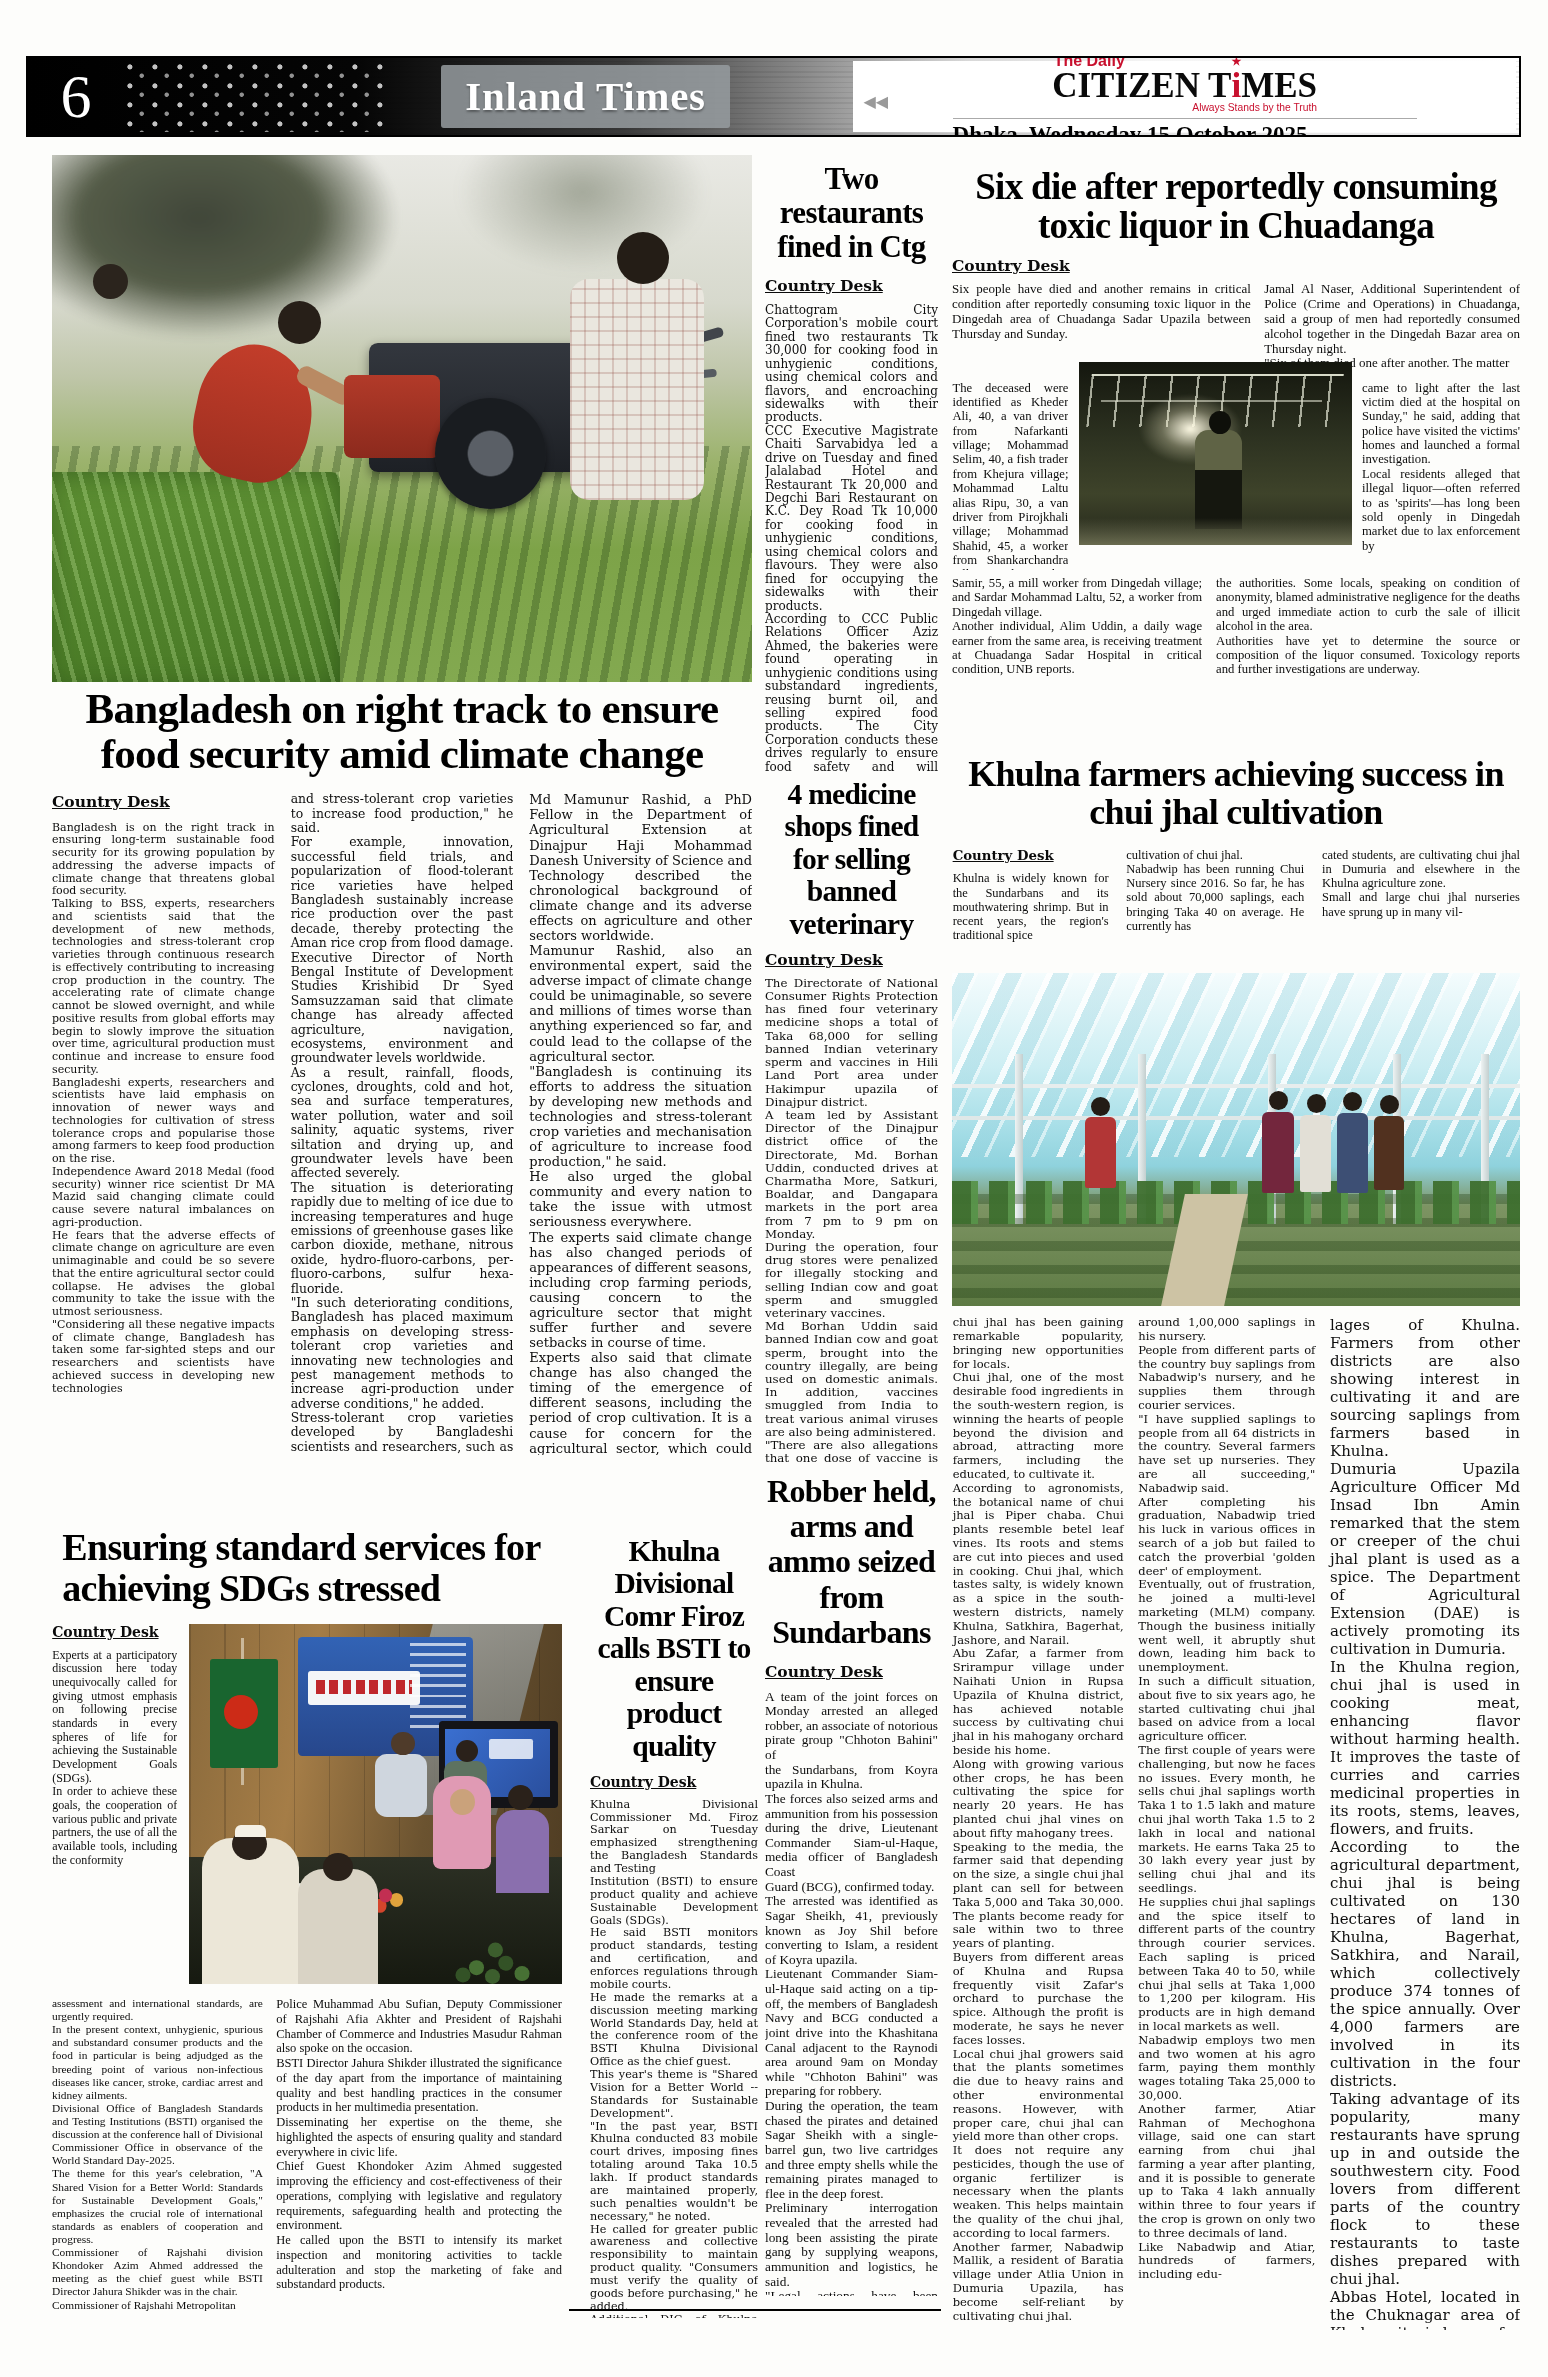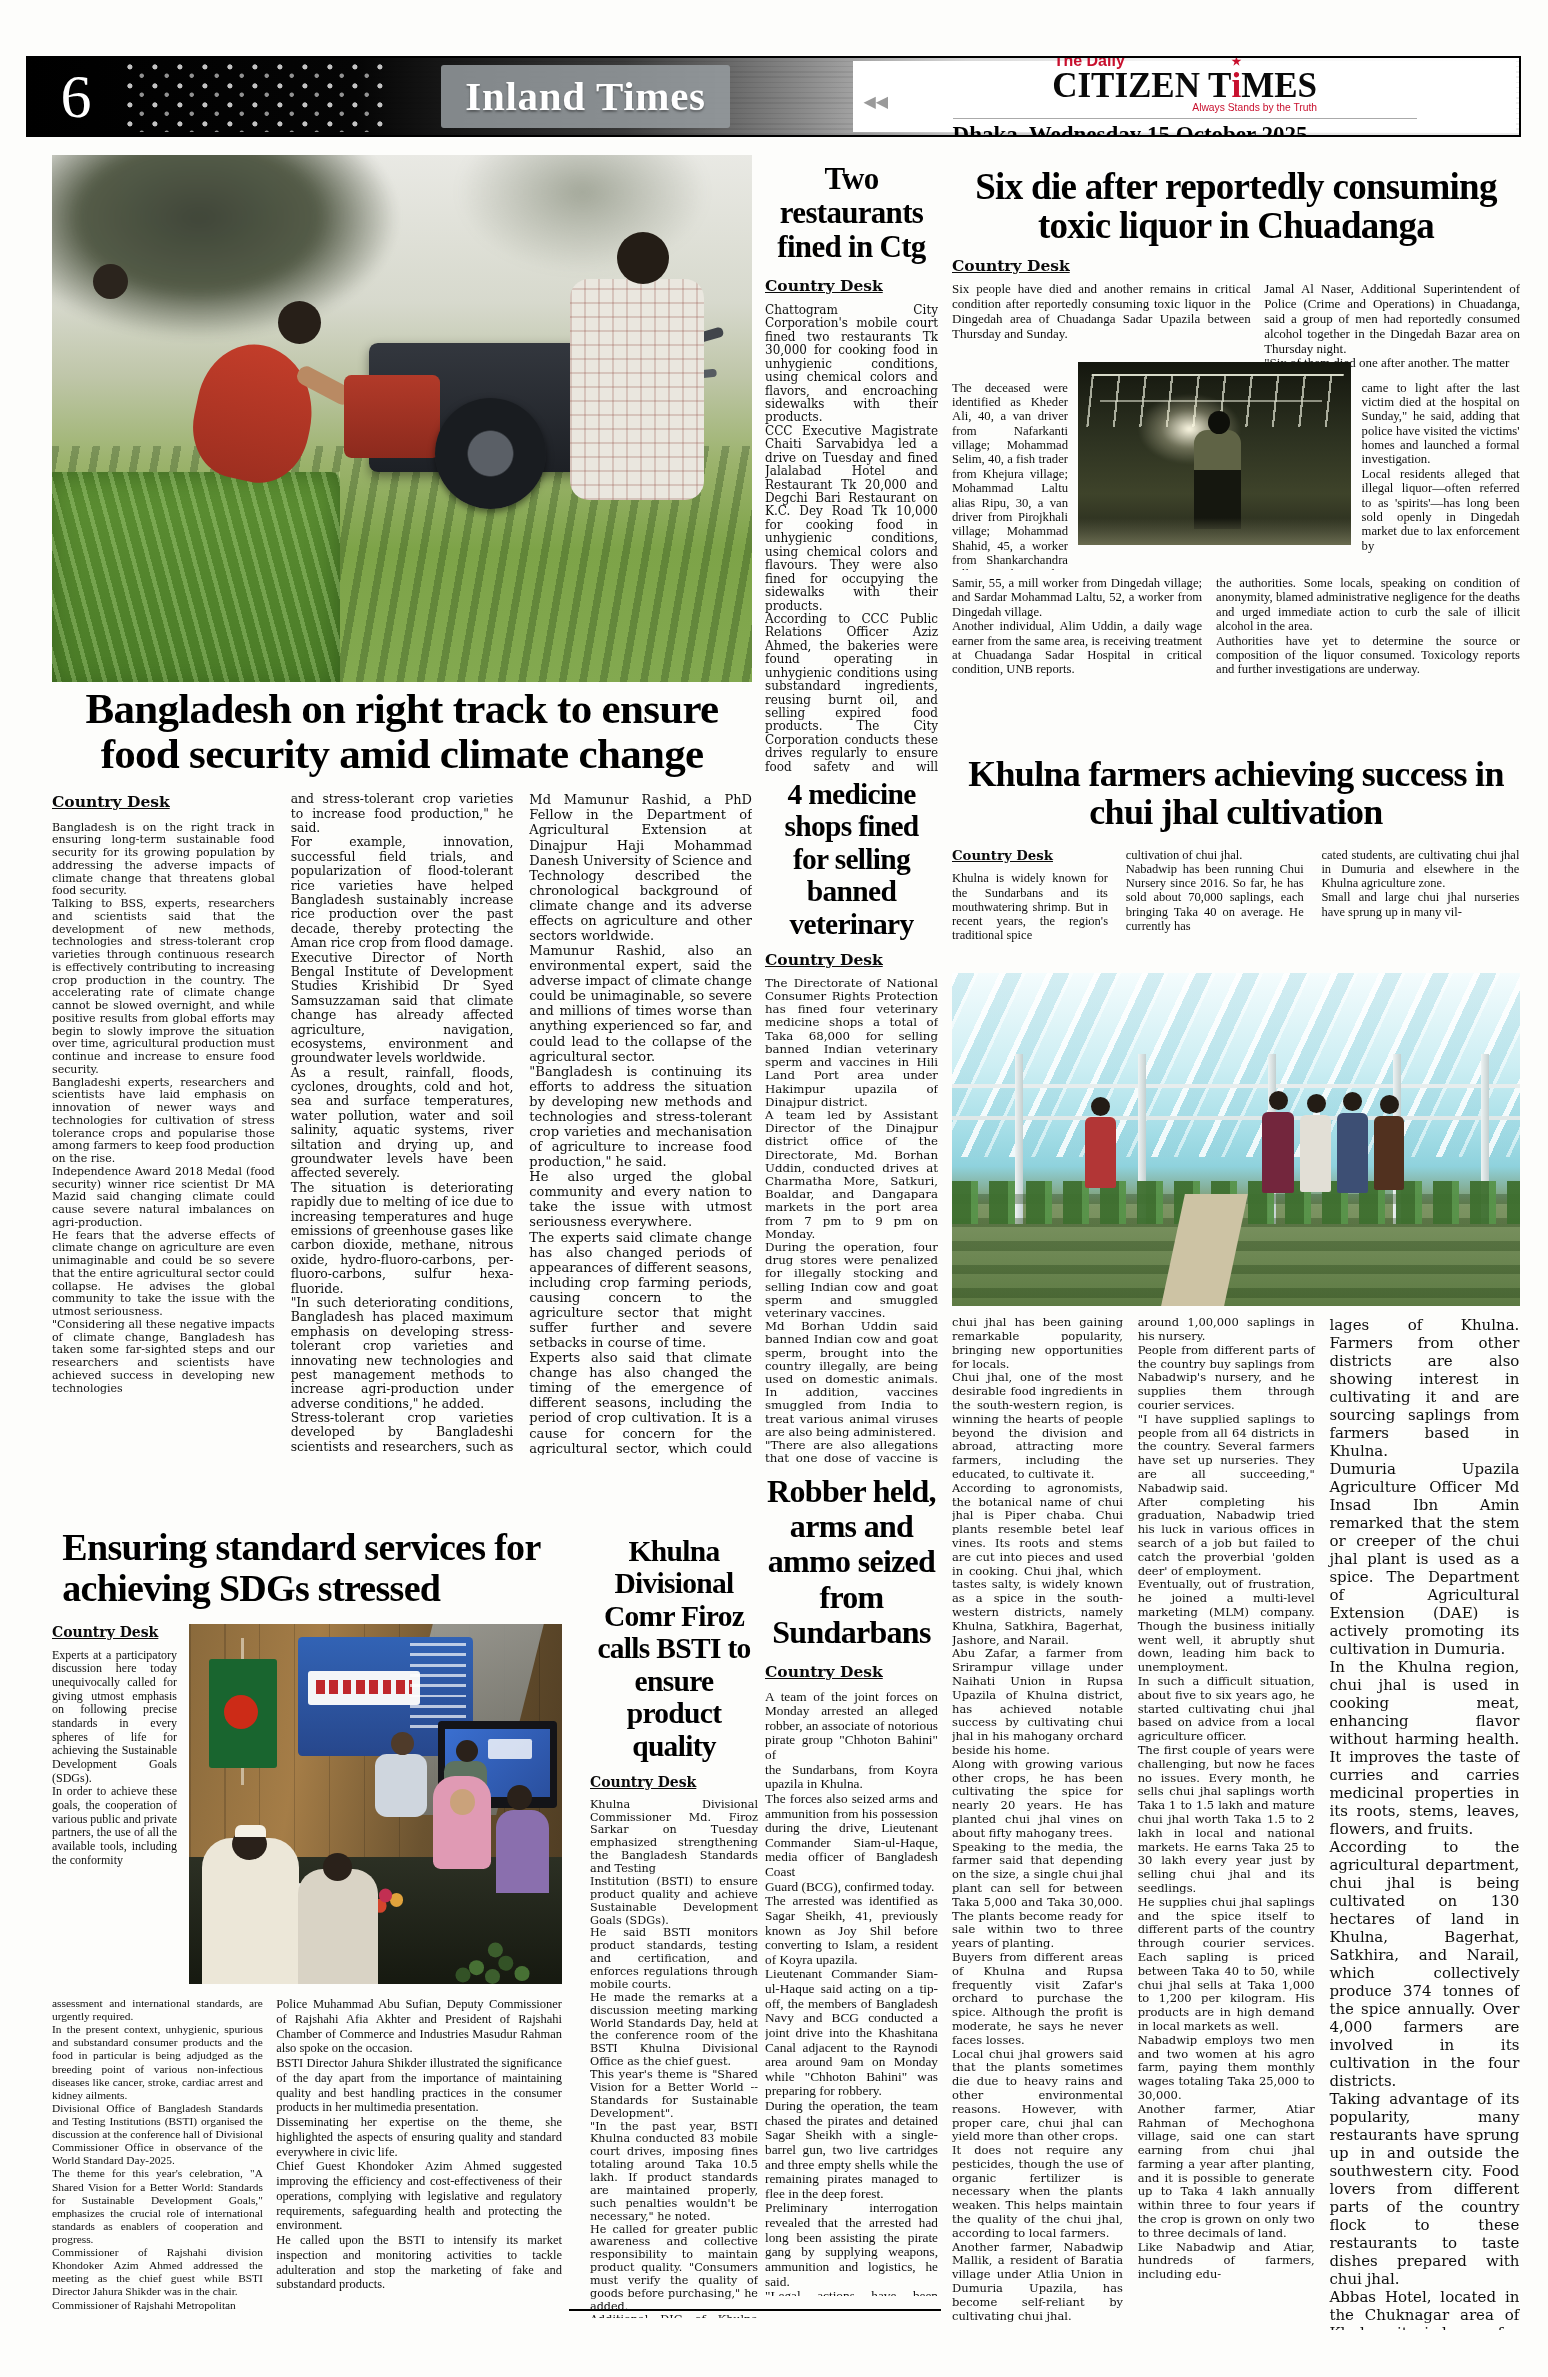--- a/index.html
+++ b/index.html
@@ -62,21 +62,21 @@
   .hl-xl { font-size:43px; }
   .hl-lg { font-size:37px; }
   .hl-sdg { font-size:38px; line-height:1.08; }
   .hl-col { font-size:31px; line-height:1.1; }
   .desk { font-family:"DejaVu Serif",serif; font-weight:700; text-decoration:underline; font-size:15.5px; text-align:left; }
   .body { text-align:justify; white-space:pre-line; color:#0d0d0d; }
   .b-wide { font-family:"DejaVu Serif",serif; }
   .b-narrow { font-family:"Liberation Serif",serif; }
   .clip { overflow:hidden; }
   .abs { position:absolute; }
-  .row { display:flex; }
+  .row { display:flex;justify-content:flex-end; }
   
   .photo { position:relative; overflow:hidden; background:#ccc; }
   .photo > div { position:absolute; }
   
   #photo-farm { background:linear-gradient(180deg,#e9e9e4 0%,#d7d9cd 28%,#bfc6a9 42%,#9cb36d 58%,#7da348 75%,#83a950 100%); }
   .p1-foliage { left:-52px; top:-59px; width:398px; height:243px; border-radius:50%;
     background:radial-gradient(closest-side,#333a2c,#49513c 60%,transparent); filter:blur(5.2px); opacity:.92; }
   .p1-foliage2 { right:44px; top:-44px; width:251px; height:162px; border-radius:50%;
     background:radial-gradient(closest-side,#6d7561,transparent); filter:blur(5.9px); opacity:.55; }
   .p1-rows { left:0; top:291px; right:0; bottom:0;

